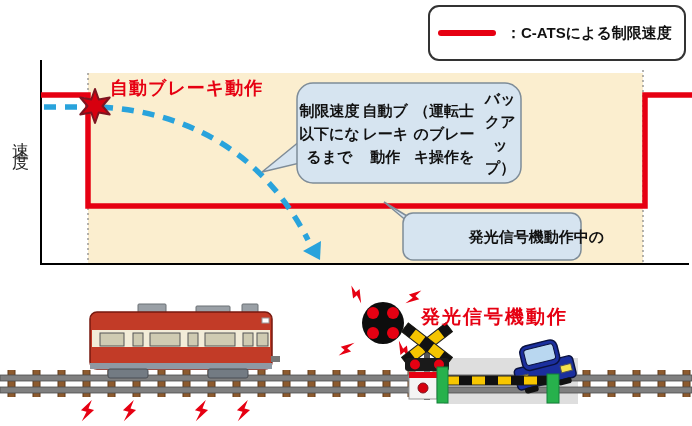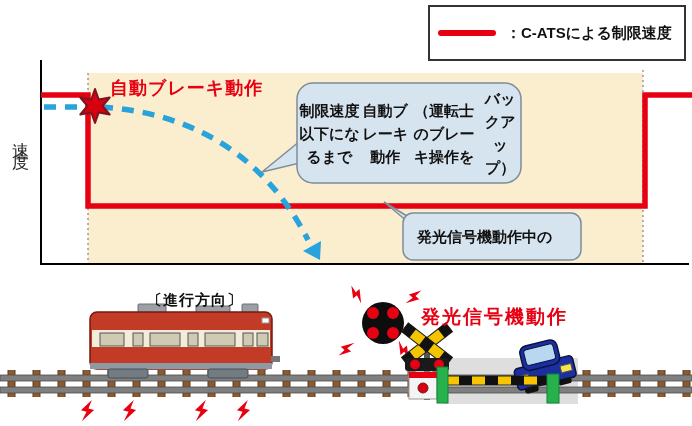--- a/index.html
+++ b/index.html
@@ -7,28 +7,28 @@
          font-family:"Liberation Sans","DejaVu Sans",sans-serif;}
   #canvas{position:absolute;left:0;top:0;}
   .txt{position:absolute;color:#111;}
   .red-label{color:#e60012;font-weight:bold;white-space:nowrap;}
   #y-axis-label{left:9px;top:129px;font-size:17px;writing-mode:vertical-rl;
                 letter-spacing:10px;color:#222;}
   #auto-brake-label{left:110px;top:76px;font-size:18px;letter-spacing:1px;}
   #brake-bubble-text{left:297px;top:84px;width:224px;height:98px;display:flex;
       flex-direction:row;justify-content:center;align-items:center;
       font-size:15px;font-weight:bold;line-height:23px;text-align:center;}
-  #limit-bubble-text{left:417px;top:213px;width:178px;height:47px;display:flex;
-      flex-direction:column;justify-content:center;align-items:flex-start;
+  #limit-bubble-text{left:426px;top:213px;width:178px;height:47px;display:flex;
+      flex-direction:column;justify-content:center;align-items:flex-end;
       font-size:15px;font-weight:bold;line-height:22px;text-align:center;}
   #direction-label{left:130px;top:291px;width:130px;text-align:center;
       font-size:15px;font-weight:bold;letter-spacing:1px;}
   #flash-signal-label{left:421px;top:304px;font-size:19px;letter-spacing:2px;}
   #legend{position:absolute;left:428px;top:5px;width:258px;height:56px;
-      background:#fff;border:2px solid #333;border-radius:0;
+      background:#fff;border:2px solid #333;border-radius:11px;
       display:flex;flex-direction:column;justify-content:center;gap:4px;
       padding:2px 8px;box-sizing:border-box;z-index:5;}
   .legend-row{display:flex;align-items:center;gap:4px;height:22px;}
   .legend-swatch{width:64px;display:flex;align-items:center;gap:5px;flex:0 0 64px;}
   .red-line-sample{width:58px;height:6px;background:#e60012;border-radius:3px;}
   .blue-dash{width:14px;height:7px;background:#29a3dc;border-radius:2px;}
   .legend-label{font-size:15px;font-weight:600;color:#111;white-space:nowrap;}
 </style>
 </head>
 <body>
@@ -187,16 +187,15 @@
     <span>制限速度以下になるまで</span>
     <span>自動ブレーキ動作</span>
     <span>（運転士のブレーキ操作を</span>
     <span>バックアップ）</span>
   </div>
 
   <div class="txt" id="limit-bubble-text">
     <span>発光信号機動作中の</span>
   </div>
 
-  <div class="txt" id="direction-label">〔進行方向〕</div>
 
   <div class="txt red-label" id="flash-signal-label">発光信号機動作</div>
 </div>
 
 </body></html>

